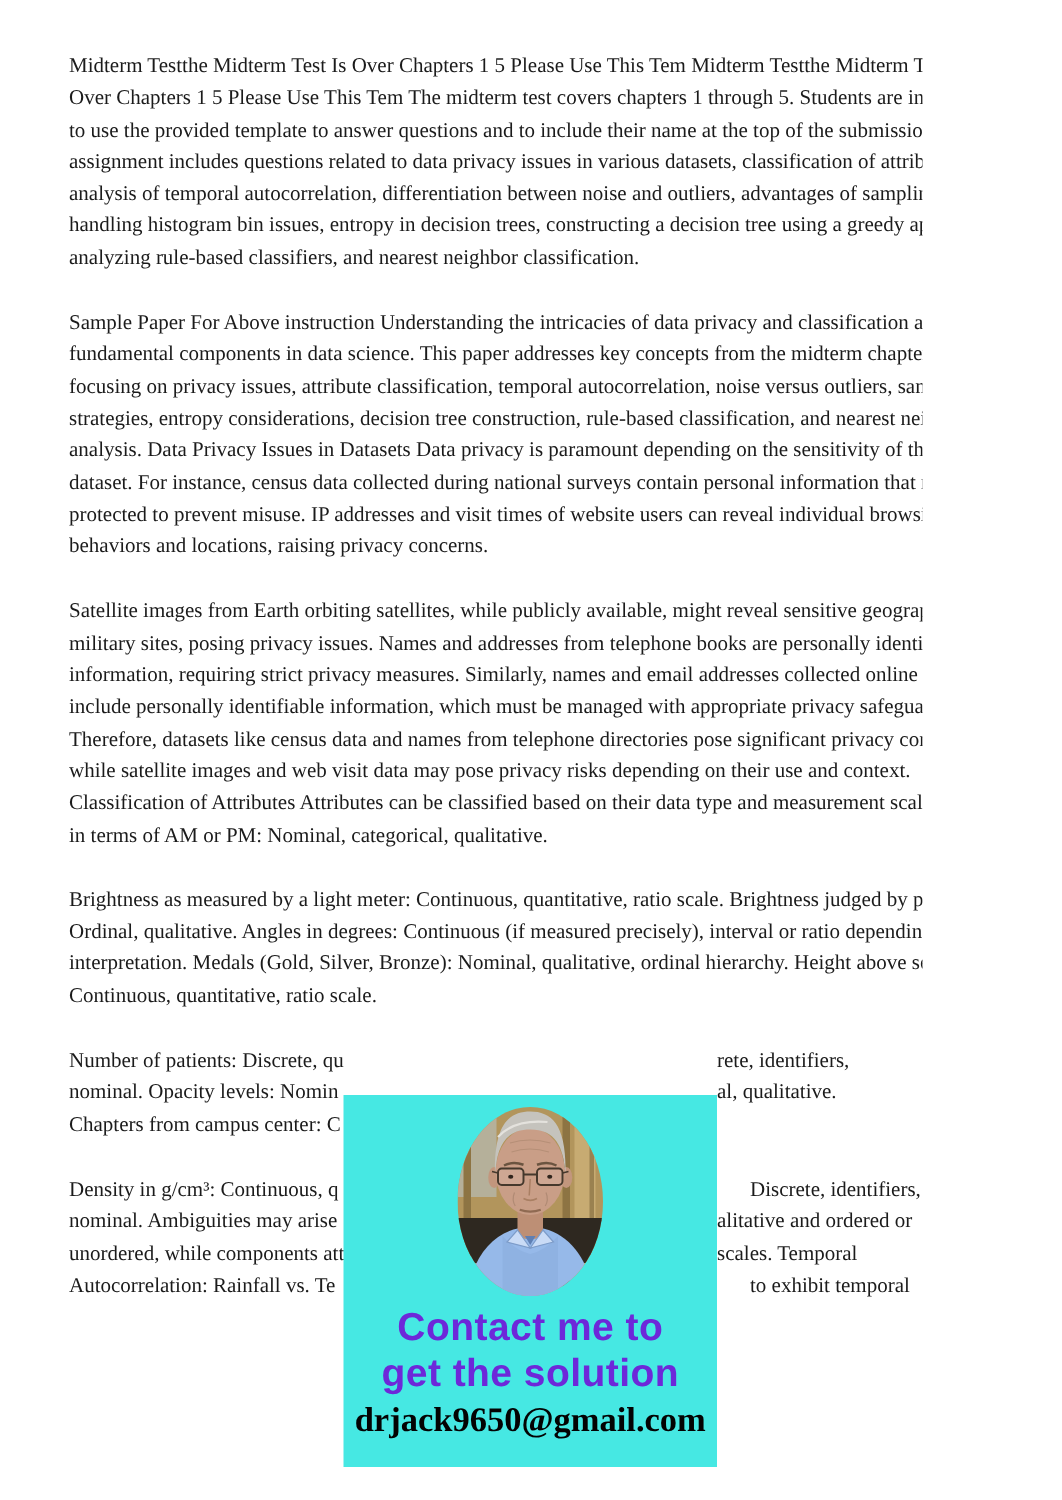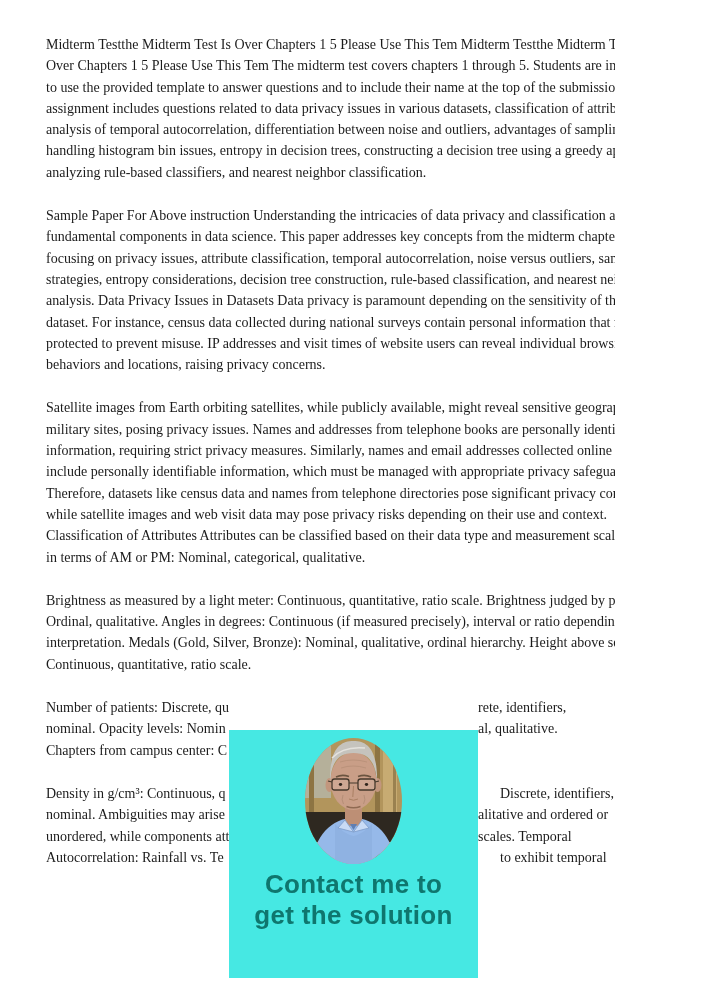--- a/index.html
+++ b/index.html
@@ -145,18 +145,19 @@
           <path d="M27,44 L23,43 M70,44 L74,43" stroke="#45382c" stroke-width="1.1"></path>
           <ellipse cx="35.5" cy="46.5" rx="1.7" ry="1.4" fill="#2f241c"></ellipse>
           <ellipse cx="61.5" cy="46.5" rx="1.7" ry="1.4" fill="#2f241c"></ellipse>
           <path d="M48.5,48 L47.8,59" stroke="#a97f63" stroke-width="1" fill="none"></path>
           <path d="M44,61 Q48.5,63.5 53,61" stroke="#a97f63" stroke-width="1" fill="none"></path>
           <path d="M41.5,68.5 Q48.5,71 55.5,68.5" stroke="#8f6a52" stroke-width="1.5" fill="none"></path>
           <path d="M38,57 Q36,62 38.5,66 M59,57 Q61,62 58.5,66" stroke="#b08a74" stroke-width="0.8" fill="none"></path>
         </g>
       </svg>
     </div>
-    <div class="promo-heading" style="color: #0f766e;">
+    <div class="promo-heading" style="color: #6d28d9;">
       <div>Contact me to</div>
       <div>get the solution</div>
     </div>
+    <div class="promo-email" style="color: rgb(3, 3, 3);">drjack9650@gmail.com</div>
   </div>
 </div>
 
 </body></html>

